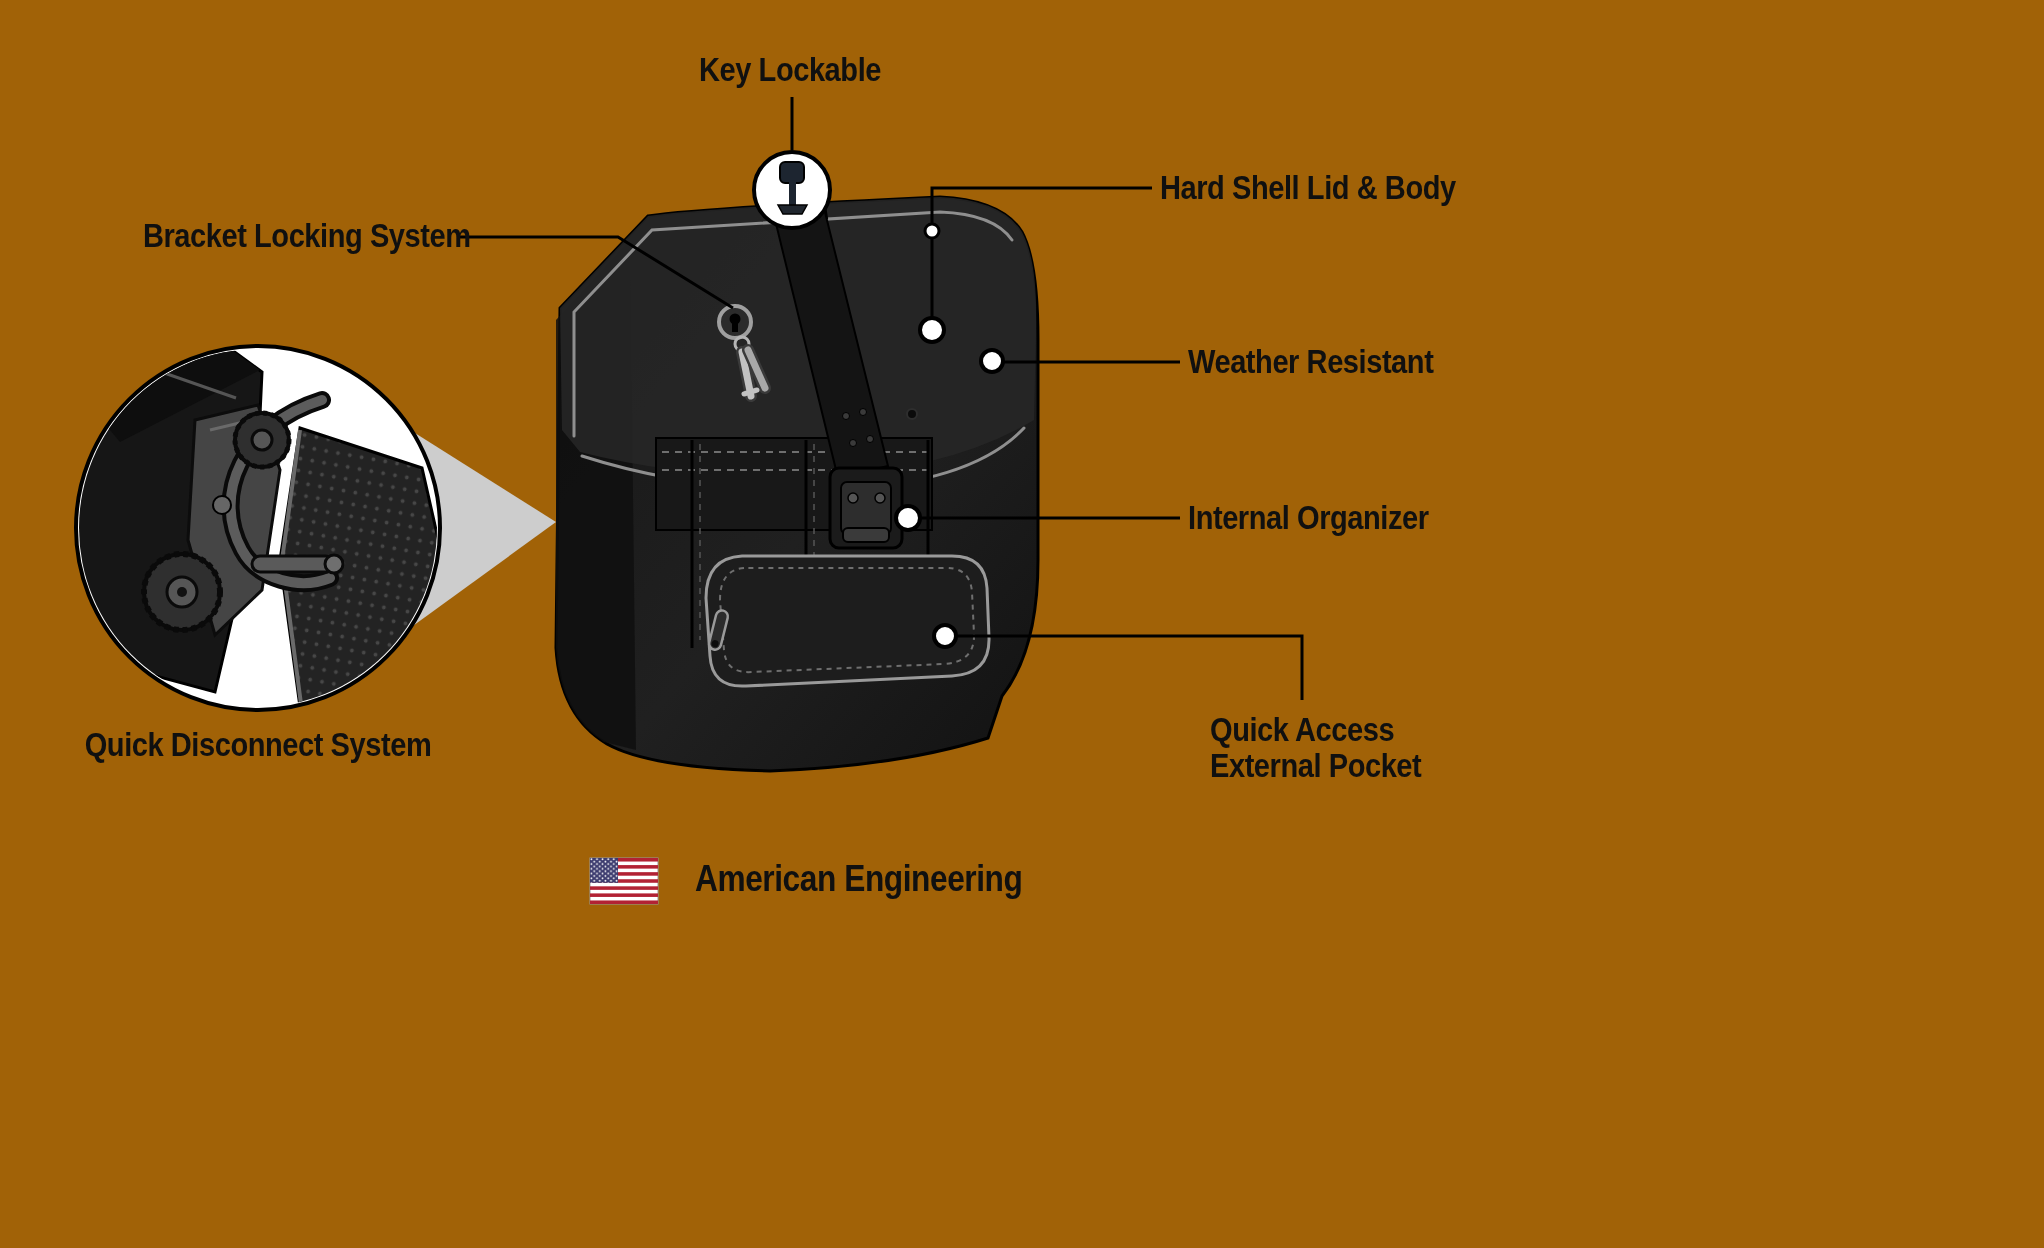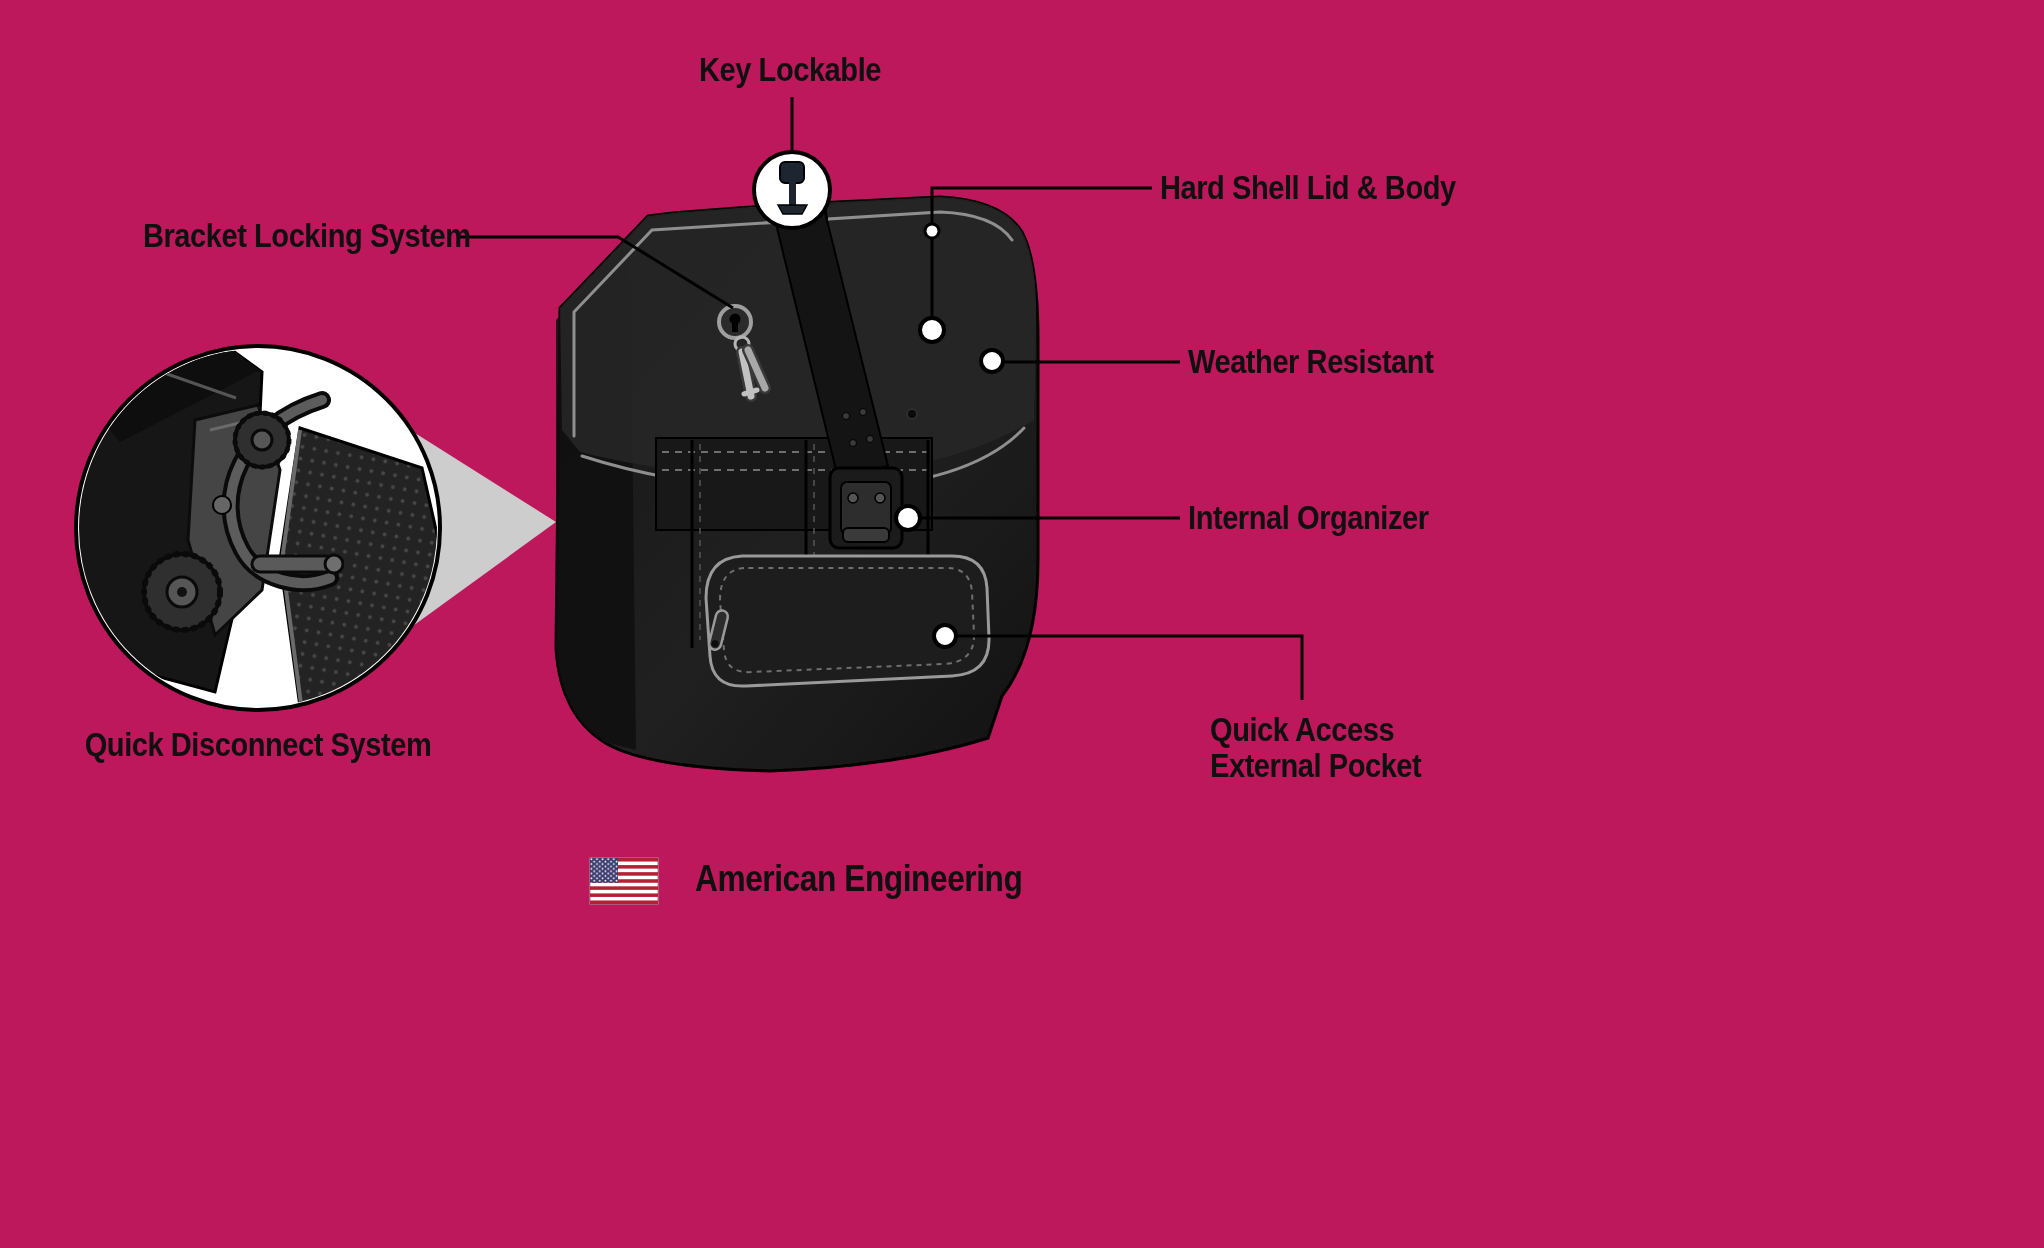--- a/index.html
+++ b/index.html
@@ -1,16 +1,16 @@
 <!DOCTYPE html>
 <html><head>
 <meta charset="utf-8">
 <style>
   html,body{margin:0;padding:0;background:#ffffff;}
-  .stage{position:relative;width:2044px;height:1248px;background:#be185d;overflow:hidden;
+  .stage{position:relative;width:2044px;height:1248px;background:#a16207;overflow:hidden;
          font-family:"Liberation Sans",sans-serif;}
   svg.art{position:absolute;left:0;top:0;}
   .label{position:absolute;font-weight:700;font-size:33px;color:#101010;
          letter-spacing:-.5px;white-space:nowrap;line-height:1.08;}
   .cond{transform:scaleX(.88);transform-origin:left center;}
   .origin-right{transform-origin:right center;}
   .origin-center{transform-origin:center center;}
   .center-text{text-align:center;}
   .right-text{text-align:right;}
   .multiline{white-space:pre-line;}

